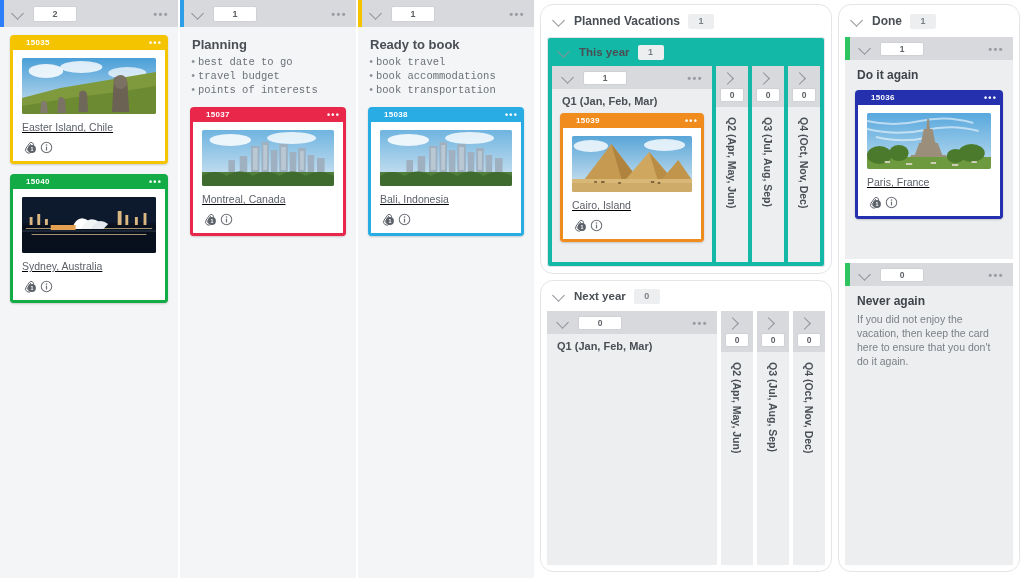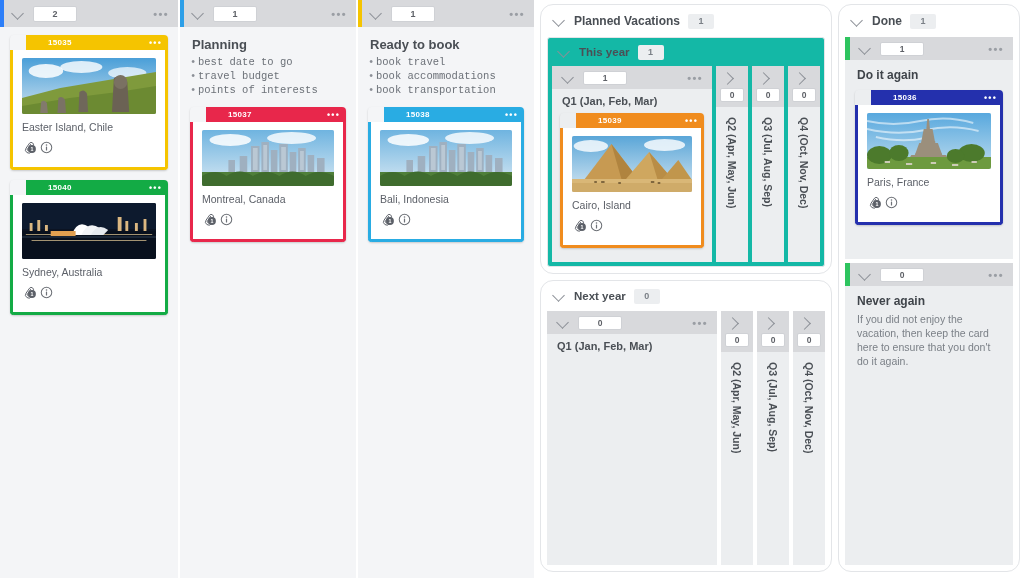--- a/index.html
+++ b/index.html
@@ -108,46 +108,46 @@
   .card {
     border-radius: 4px;
     overflow: hidden;
     margin-bottom: 10px;
     box-shadow: 0 1px 2px rgba(0,0,0,.18);
   }
   .card-hdr {
     height: 15px;
     display: flex;
     align-items: center;
-    padding: 0 22px;
+    padding: 0 16px;
     position: relative;
-    margin-left: 16px;
   }
   .card-id {
     font-size: 8px;
     font-weight: bold;
     color: #ffffff;
     letter-spacing: .3px;
   }
   .card-dots {
     position: absolute;
     right: 6px; top: 50%;
     transform: translateY(-50%);
     color: #ffffff;
     font-size: 9px;
     letter-spacing: 1.2px;
     line-height: 1;
     font-weight: 700;
   }
   .card-body {
     background: #ffffff;
-    padding: 8px 9px 12px 9px;
+    padding: 8px 9px 6px 9px;
     border-left: 3px solid transparent;
     border-right: 3px solid transparent;
     border-bottom: 3px solid transparent;
+    text-decoration: underline;
   }
   .thumb {
     width: 100%;
     height: 56px;
     border-radius: 2px;
     overflow: hidden;
     position: relative;
     background: #b9cfe0;
   }
   .thumb svg { display: block; width: 100%; height: 100%; }

